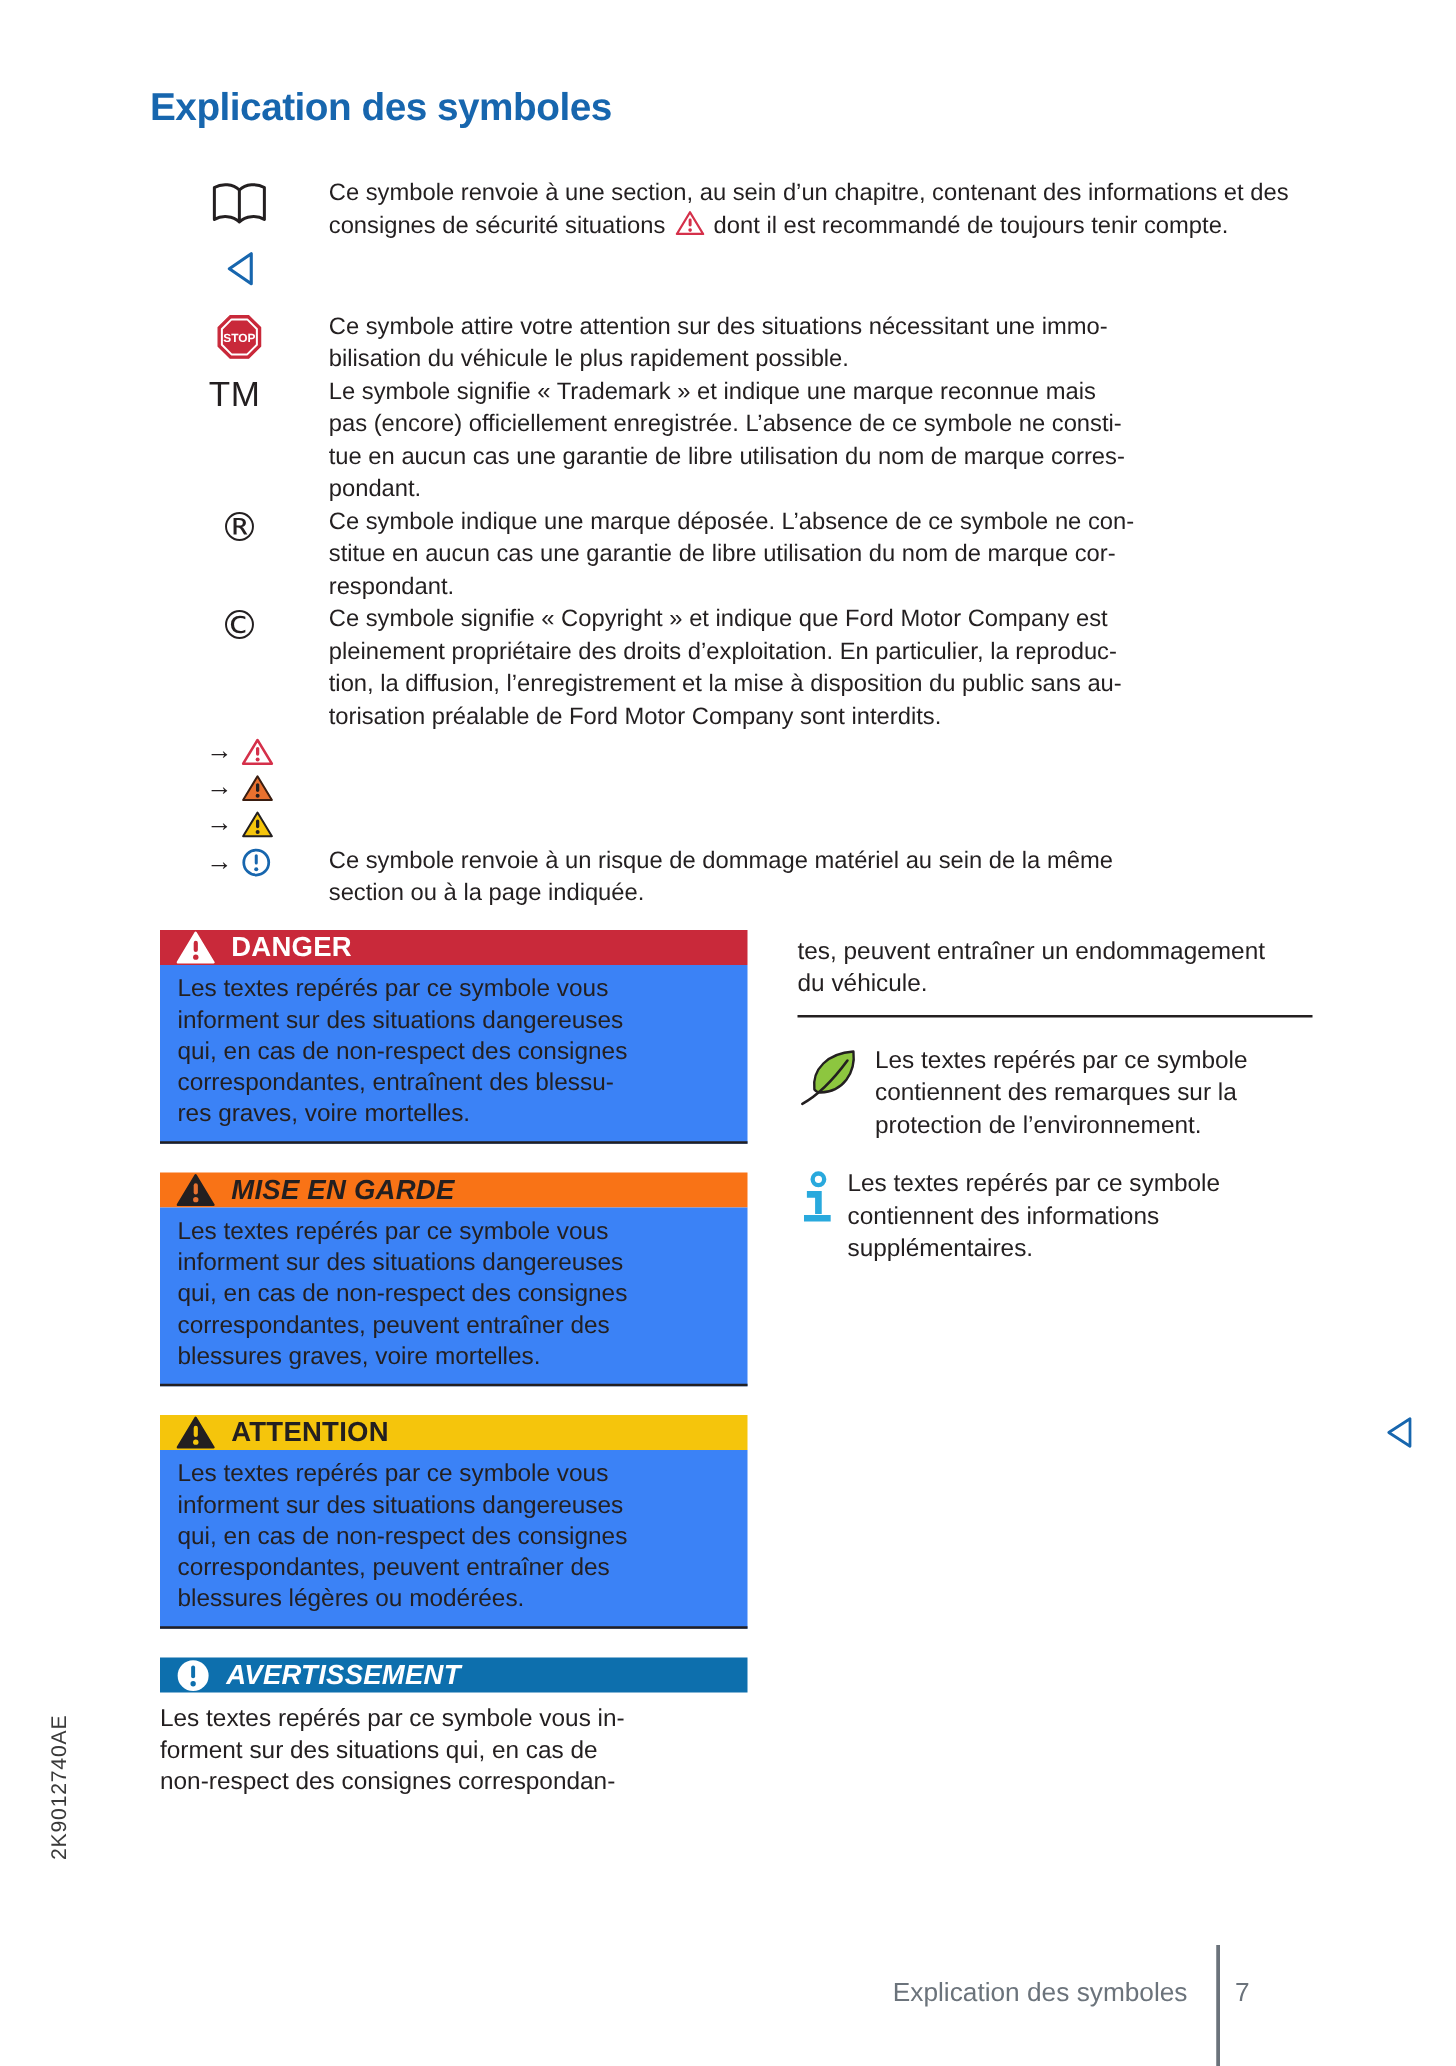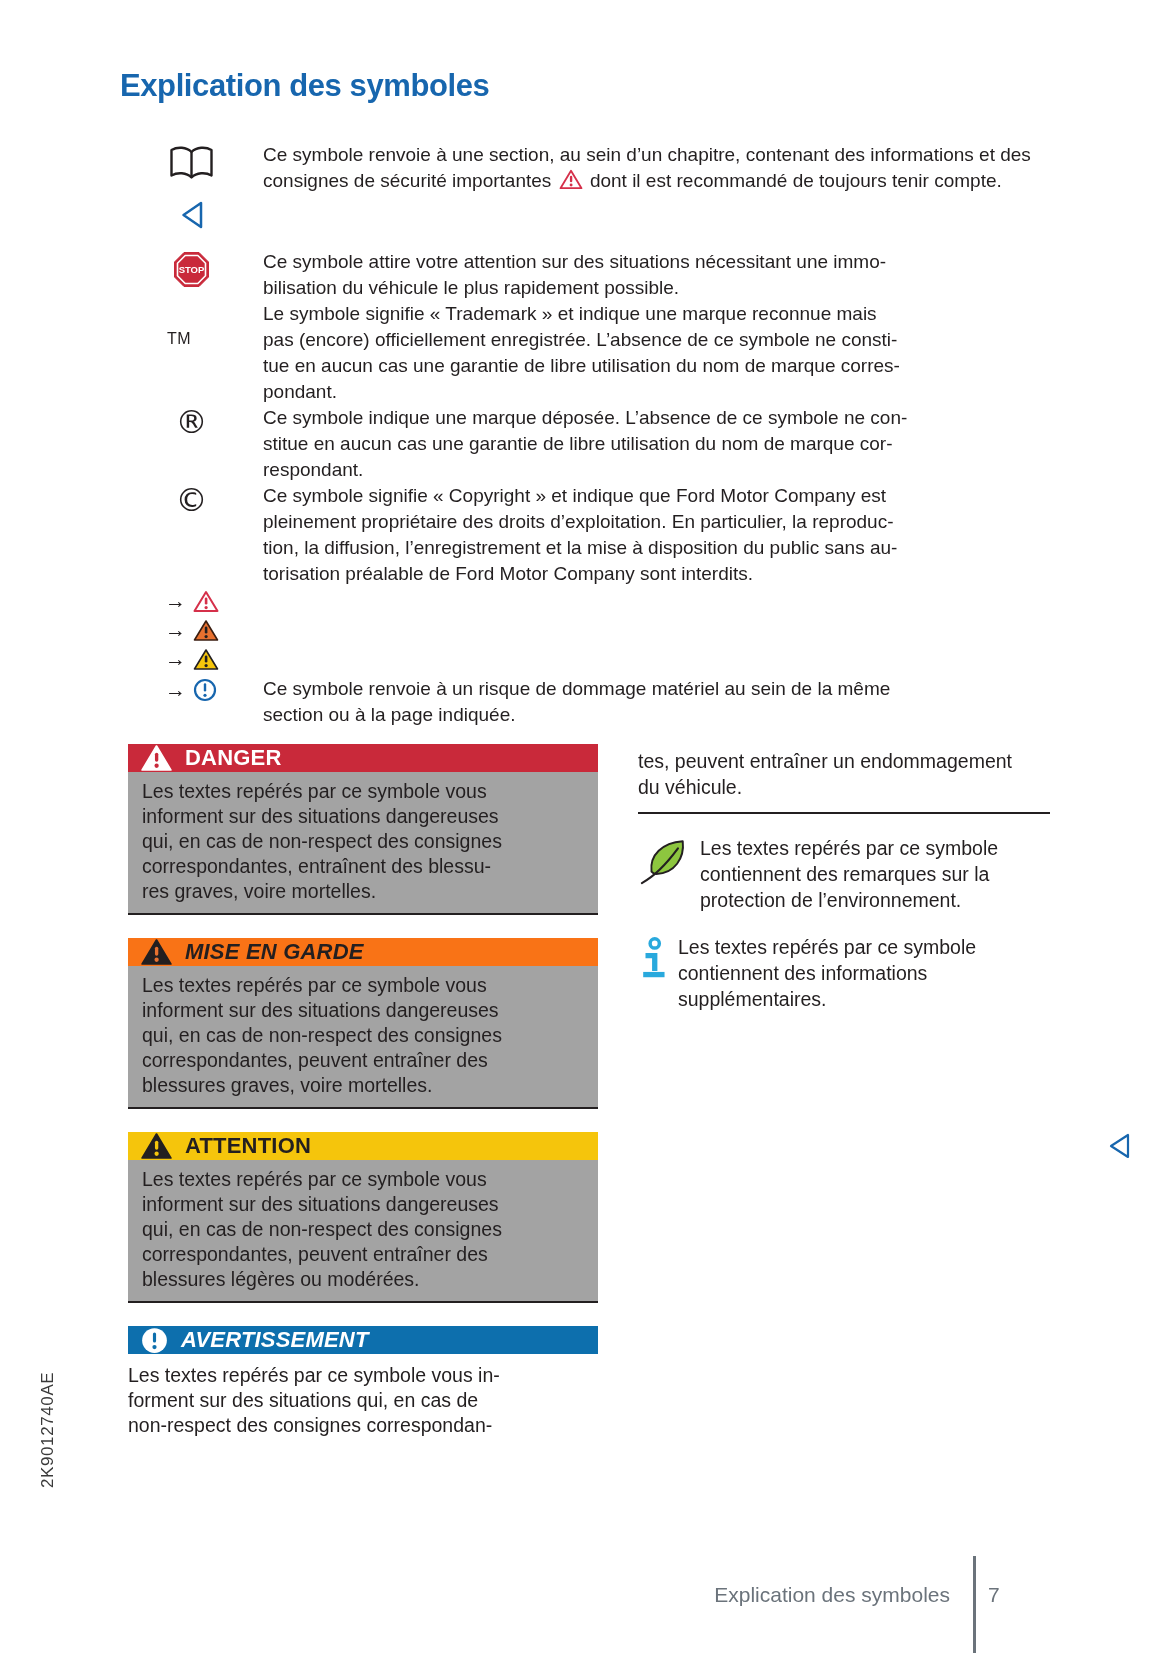--- a/index.html
+++ b/index.html
@@ -19,41 +19,41 @@
   .symrow .ic {
     width:143px; flex:none; display:flex; justify-content:center;
     align-items:flex-start; padding-top:2px;
   }
   .symrow .ic.left { justify-content:flex-start; padding-left:45px; flex-direction:column; }
   .symrow .tx {
     flex:1; font-size:19px; line-height:26px; white-space:pre-line;
   }
   .symrow .tx.flow { white-space:normal; }
   .gap18 { margin-bottom:19px; }
-  .glyph-tm { font-size:16px; line-height:26px; letter-spacing:0.5px;margin-top:23px; }
+  .glyph-tm { font-size:28px; line-height:26px; letter-spacing:0.5px; }
   .glyph-big { font-size:32px; line-height:30px; font-family:"DejaVu Sans",sans-serif; }
   .arrowpair { display:flex; align-items:center; gap:7px; margin-bottom:5px; }
   .arrowpair .arrow { font-size:21px; line-height:24px; color:#231f20; }
   .inline-tri { vertical-align:-3px; margin:0 2px; }
   
   .cols { display:flex; margin-top:16px; }
   .col-left { width:478px; flex:none; padding-left:8px; }
   .col-right { width:412px; flex:none; margin-left:40px; padding-top:4px; }
   .wbox { margin-bottom:23px; }
   .whead { height:28px; display:flex; align-items:center; padding:0 13px; gap:13px; }
   .whead.red { background:#c9293a; }
   .whead.orange { background:#f97316;font-style:italic; }
   .whead.yellow { background:#f5c50c; }
   .whead.blue { background:#0d6fad; }
   .wlabel { font-size:22px; font-weight:bold; letter-spacing:0.2px; }
   .wlabel.light { color:#ffffff; }
   .wlabel.dark { color:#231f20; }
   .wlabel.it { font-style:italic; }
   .wbody {
-    background:#a3a3a3; padding:7px 14px 9px; font-size:19.5px;
+    background:#3b82f6; padding:7px 14px 9px; font-size:19.5px;
     line-height:25px; white-space:pre-line; border-bottom:2px solid #231f20;
   }
   .wbody.plain { background:none; border-bottom:none; padding:9px 0 0; }
   .rc-cont {
     font-size:19.5px; line-height:26px; white-space:pre-line;
     border-bottom:2px solid #231f20; padding-bottom:12px;
   }
   .note { margin-top:21px; font-size:19.5px; line-height:26px; }
   .note::after { content:""; display:block; clear:both; }
   .note .nicon { float:left; margin-right:10px; }
@@ -78,21 +78,21 @@
   <h1 class="title">Explication des symboles</h1>
 
   <div class="symrow">
     <div class="ic">
       <svg width="47" height="40" viewBox="0 0 47 40">
         <path d="M23.5 8 C18.5 3 9.5 2.5 3.5 6 L3.5 31.5 C9.5 28 18.5 28.5 23.5 33.5 C28.5 28.5 37.5 28 43.5 31.5 L43.5 6 C37.5 2.5 28.5 3 23.5 8 Z" fill="none" stroke="#231f20" stroke-width="2.4" stroke-linejoin="round"></path>
         <line x1="23.5" y1="8" x2="23.5" y2="33.5" stroke="#231f20" stroke-width="2.4"></line>
       </svg>
     </div>
     <div class="tx flow">
-      <span>Ce symbole renvoie à une section, au sein d’un chapitre, contenant des informations et des consignes de sécurité importantes</span>
+      <span>Ce symbole renvoie à une section, au sein d’un chapitre, contenant des informations et des consignes de sécurité situations</span>
       <svg class="inline-tri" width="24" height="21" viewBox="0 0 26 23">
         <polygon points="13,2 24.5,21 1.5,21" fill="#ffffff" stroke="#d5304a" stroke-width="2" stroke-linejoin="round"></polygon>
         <rect x="11.8" y="7.5" width="2.6" height="7" rx="1.3" fill="#d5304a"></rect>
         <circle cx="13.1" cy="17.6" r="1.6" fill="#d5304a"></circle>
       </svg>
       <span>dont il est recommandé de toujours tenir compte.</span>
     </div>
   </div>
 
   <div class="symrow gap18">

